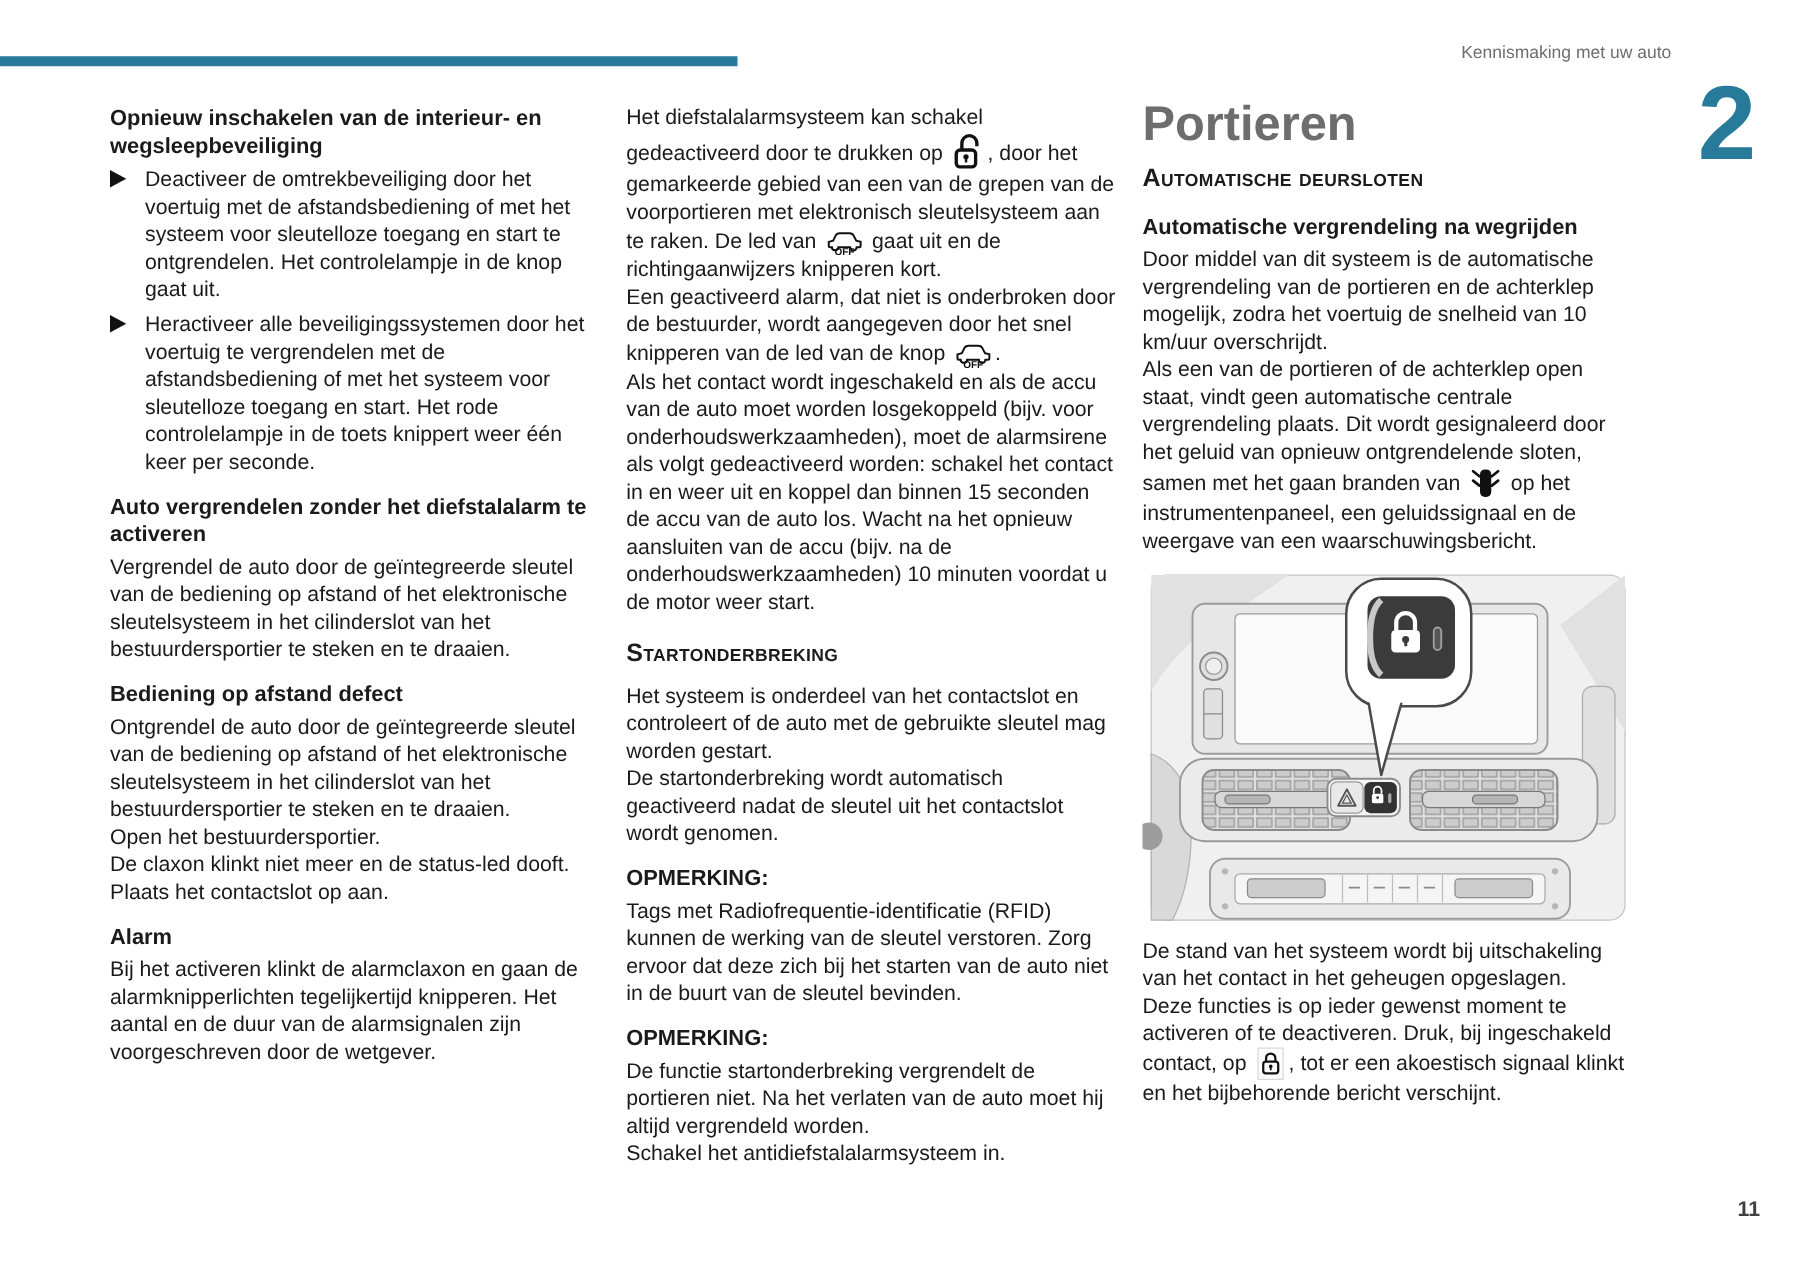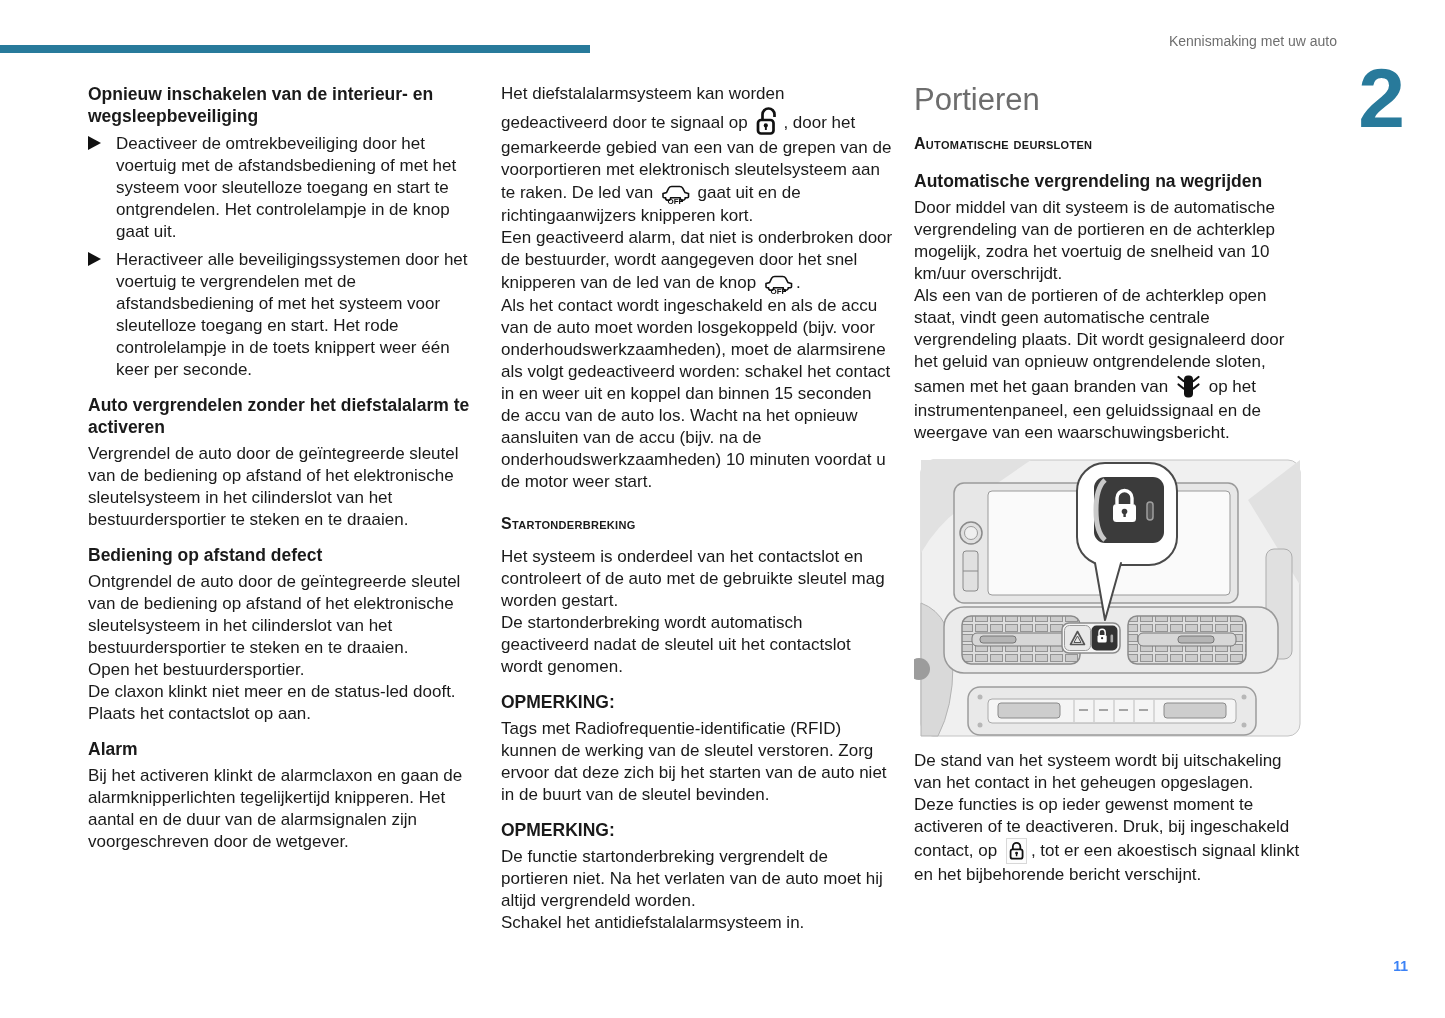--- a/index.html
+++ b/index.html
@@ -4,31 +4,31 @@
 <style>
   * { margin:0; padding:0; box-sizing:border-box; }
   html,body { width:1445px; height:1018px; }
   body {
     position:relative; background:#ffffff; overflow:hidden;
     font-family:"Liberation Sans", sans-serif; color:#1a1a1a;
   }
   .top-rule { position:absolute; left:0; top:45px; width:590px; height:8px; background:#287a9b; }
   .running-header { position:absolute; top:33px; right:108px; font-size:14px; color:#6e6e6e; }
   .chapter-num { position:absolute; top:56px; right:40px; font-size:84px; line-height:1; font-weight:bold; color:#287a9b; }
-  .page-num { position:absolute; top:958px; right:37px; font-size:14px; font-weight:bold; color:#3b82f6; }
+  .page-num { position:absolute; top:958px; right:37px; font-size:17px; font-weight:bold; color:#404040; }
 
   .columns { position:absolute; left:88px; top:83px; width:1243px; display:flex; gap:20px; }
   .col { flex:0 0 393px; width:393px; font-size:17px; line-height:22px; }
   .col p { margin:0; }
 
   .h-sub { font-size:17.5px; line-height:22px; font-weight:bold; margin:13px 0 5px; }
   .h-first { margin-top:0; }
-  .h-caps { font-size:16px; line-height:27px; font-weight:bold; font-variant:small-caps; letter-spacing:.3px; margin:17px 0 9px; }
+  .h-caps { font-size:20px; line-height:27px; font-weight:bold; font-variant:small-caps; letter-spacing:.3px; margin:17px 0 9px; }
   .h-caps-first { margin-top:12px; }
-  .col3-title { font-size:31px; line-height:34px; font-weight:normal; color:#6d6d6d; margin:0 0 13px; }
+  .col3-title { font-size:39px; line-height:34px; font-weight:bold; color:#6d6d6d; margin:0 0 13px; }
 
   .bullet { display:flex; margin-top:6px;justify-content:center; }
   .bullet .arrow { flex:0 0 28px; padding-top:3px; }
   .arrow-shape { display:block; width:0; height:0;
     border-left:13px solid #111; border-top:7.5px solid transparent; border-bottom:7.5px solid transparent; }
   .bullet-text { flex:1; }
 
   .ic { display:inline-block; vertical-align:middle; }
   .ic-unlock { margin:0 3px; vertical-align:-9px; }
   .ic-caroff { margin:0 2px; vertical-align:-7px; }
@@ -72,21 +72,21 @@
       <p>Ontgrendel de auto door de geïntegreerde sleutel van de bediening op afstand of het elektronische sleutelsysteem in het cilinderslot van het bestuurdersportier te steken en te draaien.</p>
       <p>Open het bestuurdersportier.</p>
       <p>De claxon klinkt niet meer en de status-led dooft.</p>
       <p>Plaats het contactslot op aan.</p>
 
       <h3 class="h-sub">Alarm</h3>
       <p>Bij het activeren klinkt de alarmclaxon en gaan de alarmknipperlichten tegelijkertijd knipperen. Het aantal en de duur van de alarmsignalen zijn voorgeschreven door de wetgever.</p>
     </section>
 
     <section class="col">
-      <p><span>Het diefstalalarmsysteem kan worden gedeactiveerd door te signaal op </span><svg class="ic ic-unlock" width="25" height="32" viewBox="0 0 25 32">
+      <p><span>Het diefstalalarmsysteem kan schakel gedeactiveerd door te drukken op </span><svg class="ic ic-unlock" width="25" height="32" viewBox="0 0 25 32">
             <path d="M7.5 15 V9.5 a6 6 0 0 1 12 0 v2.5" fill="none" stroke="#111" stroke-width="2.7"></path>
             <rect x="3" y="15" width="15.5" height="13.5" rx="3" fill="none" stroke="#111" stroke-width="2.7"></rect>
             <circle cx="10.8" cy="20.4" r="2.1" fill="#111"></circle>
             <rect x="9.9" y="20.4" width="1.9" height="4.6" fill="#111"></rect>
           </svg><span>, door het gemarkeerde gebied van een van de grepen van de voorportieren met elektronisch sleutelsysteem aan te raken. De led van </span><svg class="ic ic-caroff" width="31" height="24" viewBox="0 0 31 24">
             <path d="M3 12.5 l3.5 -1 2.2 -4.4 q1 -1.6 3 -1.6 h8 q2 0 3 1.6 l2.3 4.4 3.5 1 v3.2 q0 1 -1 1 h-2.2 a2.6 2.6 0 0 1 -5.2 0 h-9.4 a2.6 2.6 0 0 1 -5.2 0 H4 q-1 0 -1 -1 z" fill="none" stroke="#111" stroke-width="1.6"></path>
             <text x="7.5" y="23" font-size="8" font-weight="bold" fill="#111">OFF</text>
           </svg><span> gaat uit en de richtingaanwijzers knipperen kort.</span></p>
 
       <p><span>Een geactiveerd alarm, dat niet is onderbroken door de bestuurder, wordt aangegeven door het snel knipperen van de led van de knop </span><svg class="ic ic-caroff" width="31" height="24" viewBox="0 0 31 24">

